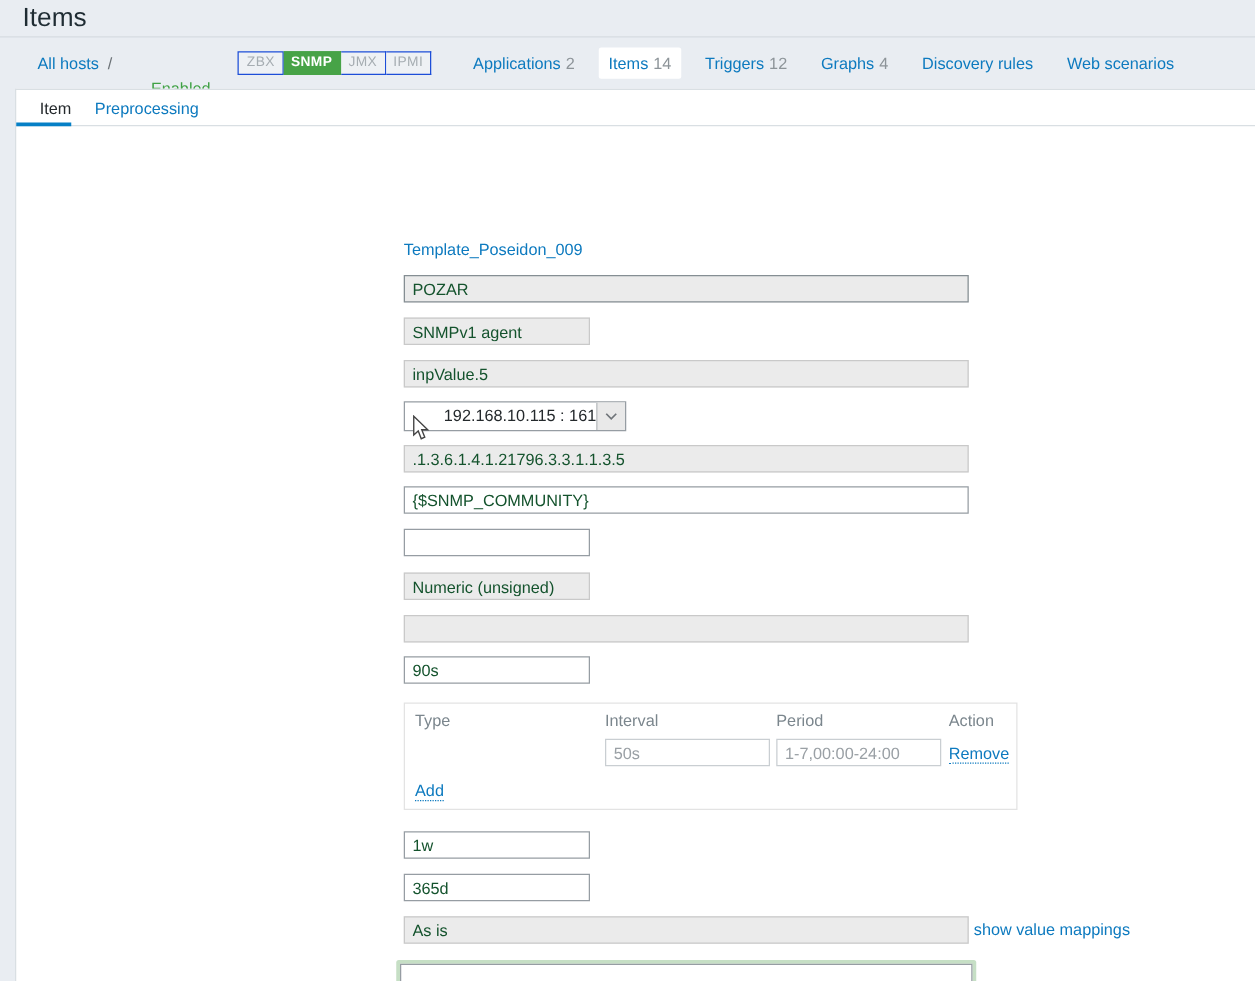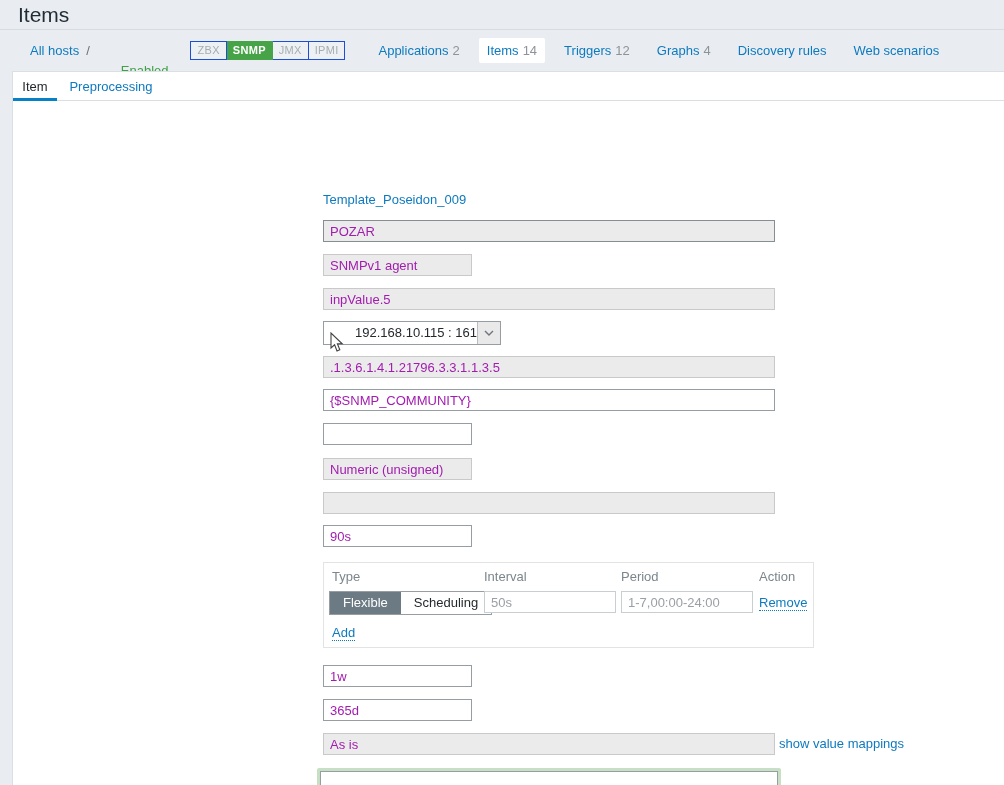--- a/index.html
+++ b/index.html
@@ -30,29 +30,29 @@
   .iface.on { background:#47a347; border-color:#47a347; color:#fff; font-weight:bold; }
   .navlist { display:flex; align-items:center; margin-left:14px; }
   .navitem { margin-left:11px; padding:5px 8px; border-radius:2px; white-space:nowrap; }
   .navitem .cnt { color:#8d9499; margin-left:4px; }
   .navitem.active { background:#ffffff; }
 
   
   .card { position:absolute; left:12px; top:71px; width:992px; height:714px; background:#fff;
           border-top:1px solid #d9dfe3; border-left:1px solid #d9dfe3; }
   .tabsrow { position:absolute; left:0; top:0; width:992px; height:29px; border-bottom:1px solid #d9dfe3; }
-  .tab { position:absolute; top:0; height:29px; line-height:29px; text-align:center; }
+  .tab { position:absolute; top:0; height:29px; line-height:29px; text-align:right; }
   .tab-item { left:0; width:44px; color:#24292c; border-bottom:3px solid #0680c6; }
   .tab-prep { left:50px; width:96px; color:#0d7abf; cursor:pointer; }
 
   
   .row { position:absolute; left:0; }
   .ctl { position:absolute; left:310px; top:0; }
 
-  .inp { font-family:"Liberation Sans", sans-serif; font-size:13px; color:#a21caf;
+  .inp { font-family:"Liberation Sans", sans-serif; font-size:13px; color:#14532d;
          height:22px; padding:0 6px; background:#fff; border:1px solid #969da3; outline:none; }
   .inp.ro { background:#ebebeb; border-color:#c9c9c9; }
   .w-wide { width:452px; }
   .w-sm { width:149px; }
 
   
   .fakesel { display:flex; width:178px; height:24px; border:1px solid #969da3; background:#fff; cursor:pointer;text-align:right; }
   .fakesel .seltxt { flex:1; line-height:22px; padding-left:6px; }
   .fakesel .selarrow { width:23px; background:#e9e9e9; border-left:1px solid #b9bdc0; display:flex; align-items:center; justify-content:center; color:#707579; font-size:10px; }
 
@@ -175,24 +175,20 @@
     </div>
 
     <div class="row" style="top:420px; height:0;"></div>
     <div class="row" style="top:490px;">
 
       <div class="ciblock">
         <div class="ci-h ci-h1">Type</div>
         <div class="ci-h ci-h2">Interval</div>
         <div class="ci-h ci-h3">Period</div>
         <div class="ci-h ci-h4">Action</div>
-        <div class="seg">
-          <span class="segbtn on">Flexible</span>
-          <span class="segbtn">Scheduling</span>
-        </div>
         <input class="inp ci-int" value="50s" style="">
         <input class="inp ci-per" value="1-7,00:00-24:00" style="">
         <a class="lnk dotted ci-remove">Remove</a>
         <a class="lnk dotted ci-add">Add</a>
       </div>
     </div>
 
     <div class="row" style="top:593px;">
 
       <input class="ctl inp w-sm" value="1w" style="">

